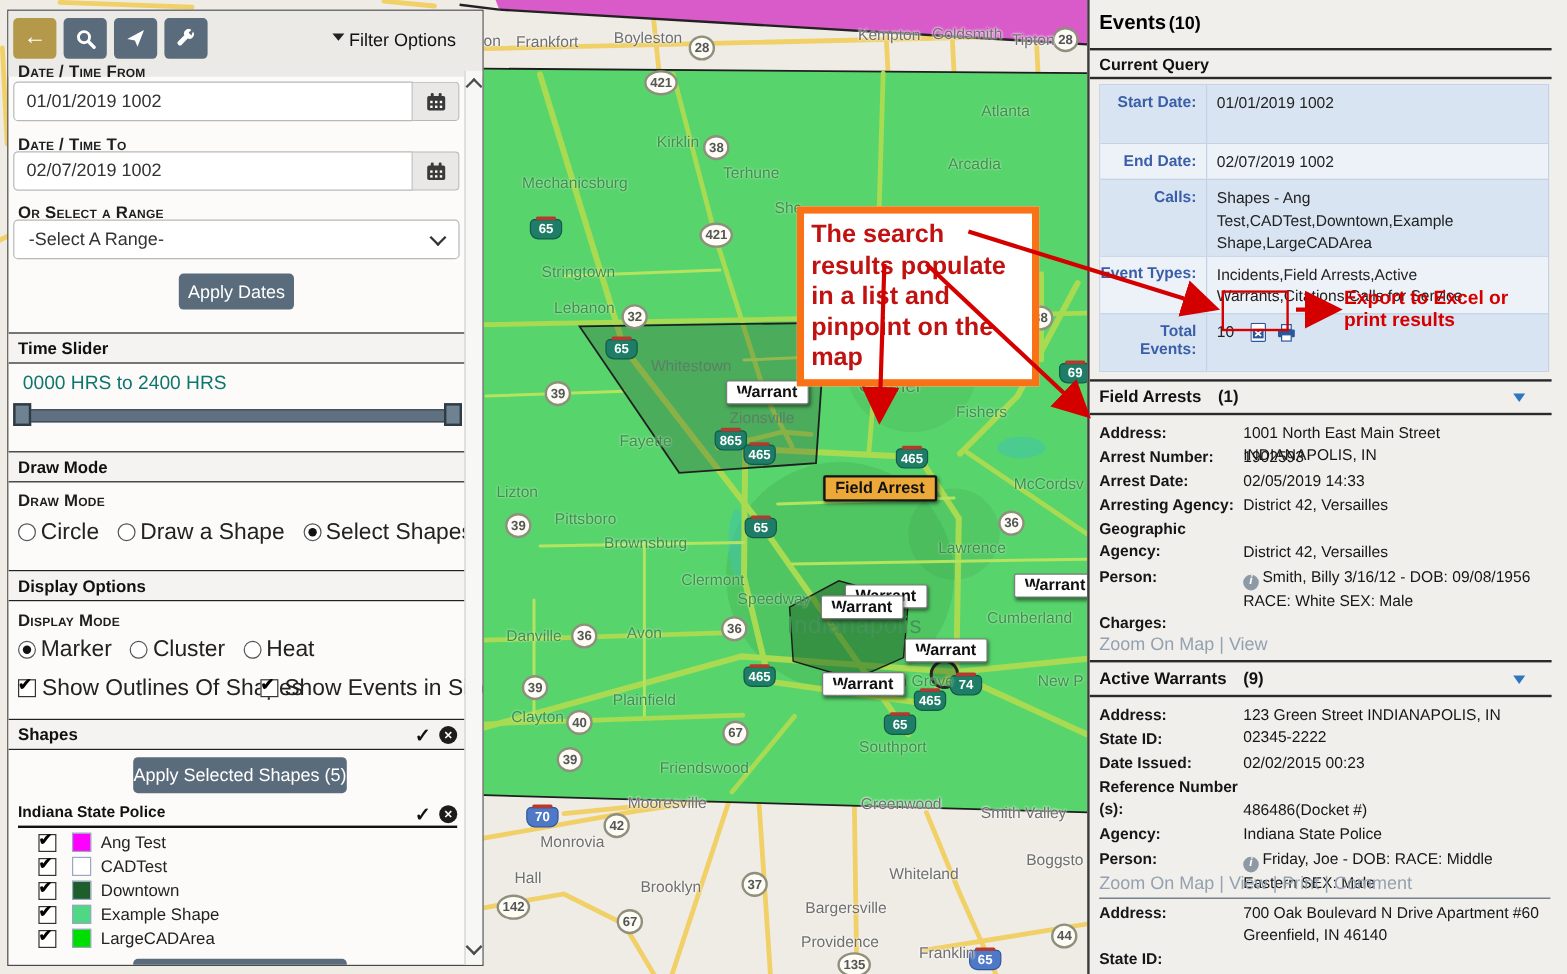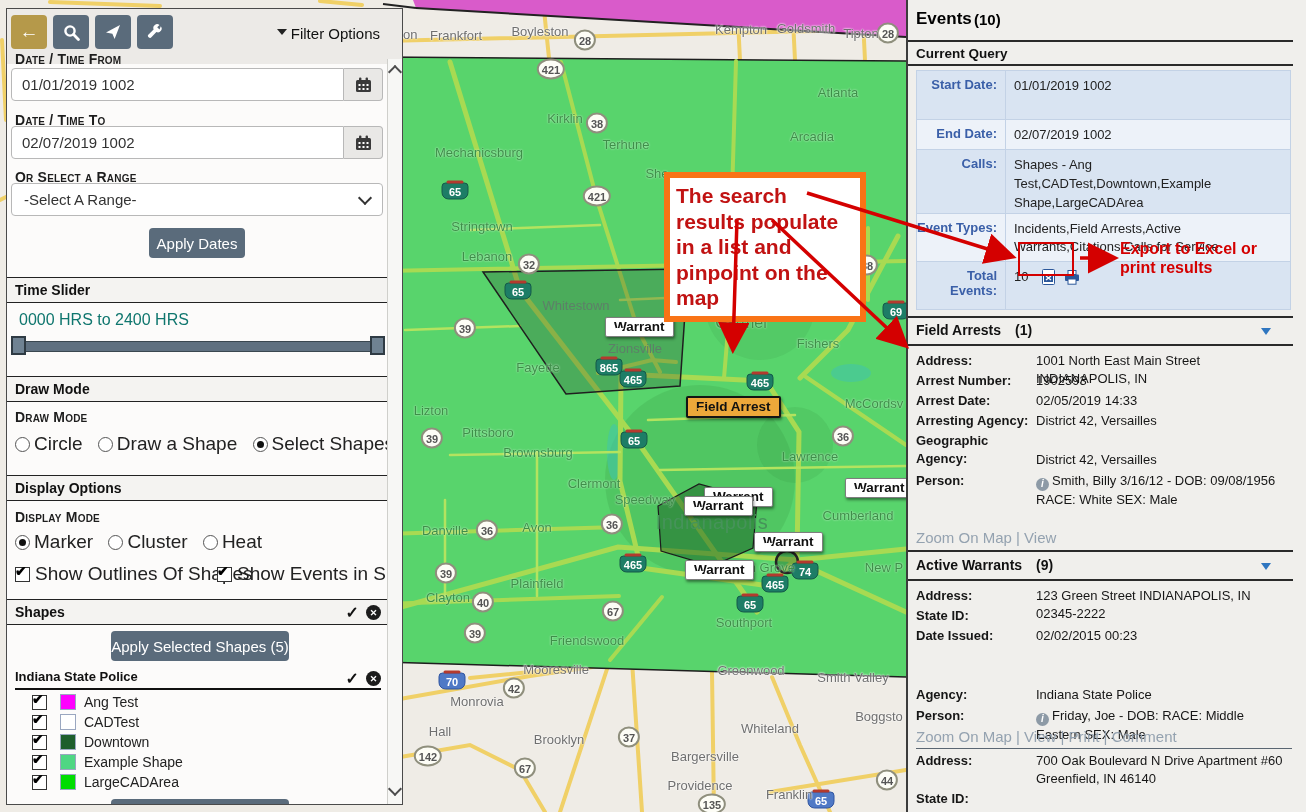--- a/index.html
+++ b/index.html
@@ -486,20 +486,24 @@
         <div class="dval">District 42, Versailles</div>
       </div>
     <div class="drow" style="top:432px">
         <div class="dlabel">Geographic Agency:</div>
         <div class="dval val-low">District 42, Versailles</div>
       </div>
     <div class="drow" style="top:472px">
         <div class="dlabel">Person:</div>
         <div class="dval"><span class="info"></span><span>Smith, Billy 3/16/12 - DOB: 09/08/1956 RACE: White SEX: Male</span></div>
       </div>
+    <div class="drow" style="top:510px">
+        <div class="dlabel">Charges:</div>
+        <div class="dval"></div>
+      </div>
     <div class="links" style="top:529px">
       <span>Zoom On Map</span><span>View</span>
     </div>
 
     <div class="hr2" style="top:550px"></div>
     <div class="sec-hdr" style="top:553px">
       <span>Active Warrants</span>
       <span class="sec-count">(9)</span>
       <span class="tri" style="top:10px"></span>
     </div>
@@ -509,20 +513,24 @@
         <div class="dlabel">Address:</div>
         <div class="dval">123 Green Street INDIANAPOLIS, IN 02345-2222</div>
       </div>
     <div class="drow" style="top:607px">
         <div class="dlabel">State ID:</div>
         <div class="dval"></div>
       </div>
     <div class="drow" style="top:627px">
         <div class="dlabel">Date Issued:</div>
         <div class="dval">02/02/2015 00:23</div>
+      </div>
+    <div class="drow" style="top:647px">
+        <div class="dlabel">Reference Number (s):</div>
+        <div class="dval val-low">486486(Docket #)</div>
       </div>
     <div class="drow" style="top:686px">
         <div class="dlabel">Agency:</div>
         <div class="dval">Indiana State Police</div>
       </div>
     <div class="drow" style="top:707px">
         <div class="dlabel">Person:</div>
         <div class="dval"><span class="info"></span><span>Friday, Joe - DOB: RACE: Middle Eastern SEX: Male</span></div>
       </div>
     <div class="links" style="top:728px">

